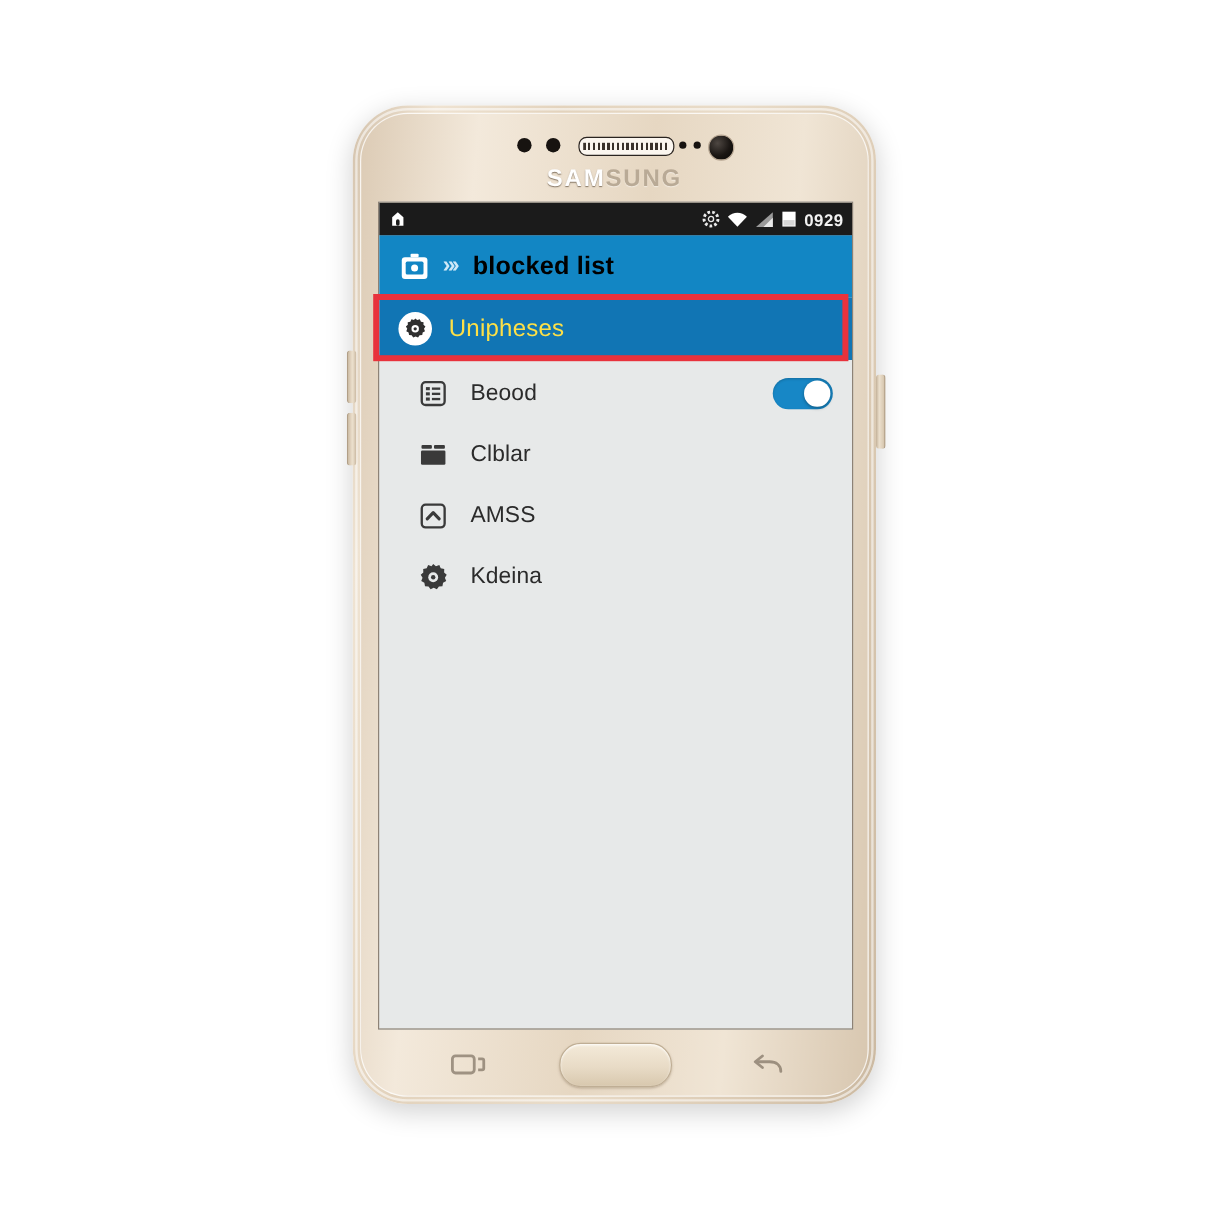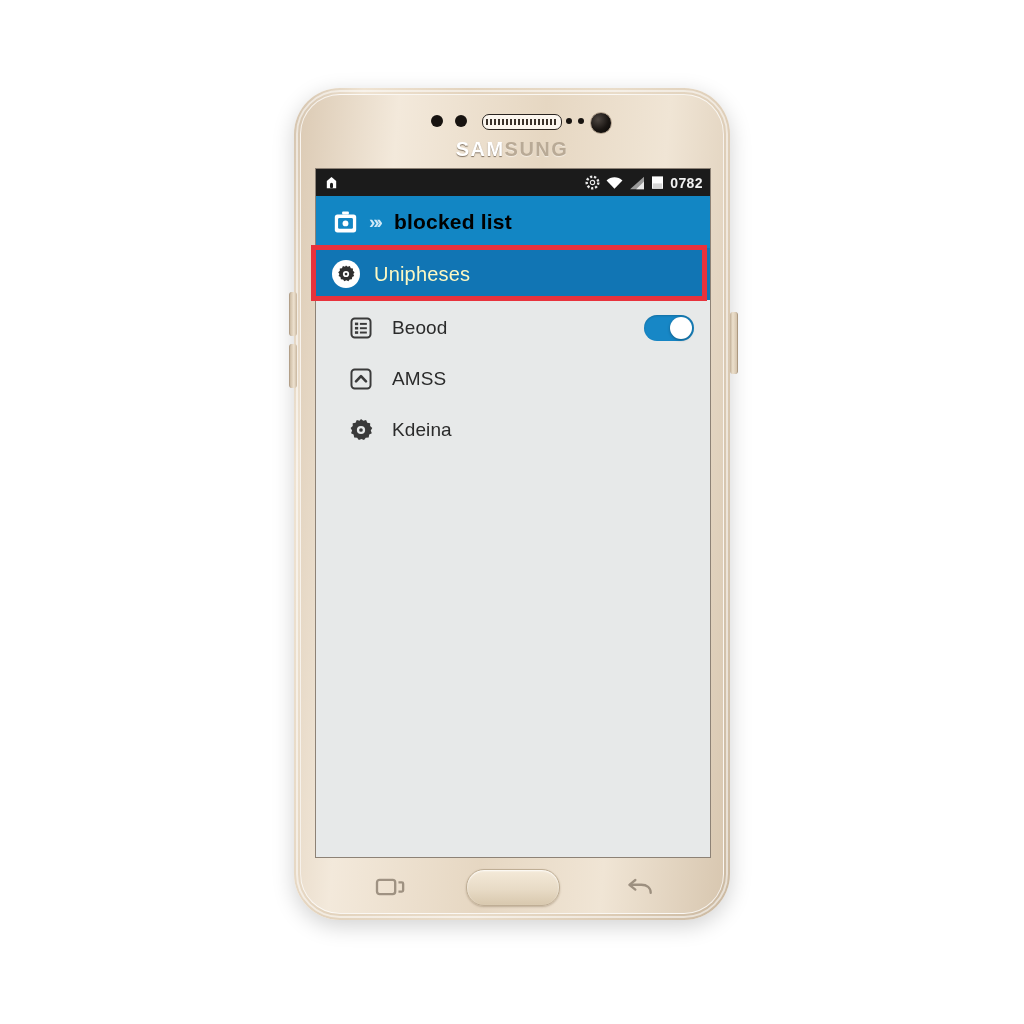--- a/index.html
+++ b/index.html
@@ -191,21 +191,21 @@
   .selected-row {
     height: 52px;
     background: #1175b4;
     display: flex;
     align-items: center;
     padding-left: 16px;
     box-sizing: border-box;
     gap: 14px;
   }
   .selected-label {
-    color: #fef9c3;
+    color: #fde047;
     font-size: 20px;
     letter-spacing: 0.2px;
   }
   .badge-circle {
     width: 28px;
     height: 28px;
     border-radius: 50%;
     background: #ffffff;
     display: flex;
     align-items: center;
@@ -335,21 +335,21 @@
           <path d="M9 13.2 0.6 4.4C3 2.1 5.9 0.9 9 0.9s6 1.2 8.4 3.5z" fill="#ffffff"></path>
         </svg>
         <svg class="ic" width="16" height="14" viewBox="0 0 16 14">
           <path d="M15 0.8v12.4H1z" fill="#9a9a9a"></path>
           <path d="M15 5.4v7.8H7.2z" fill="#e9e9e9"></path>
         </svg>
         <svg class="ic" width="13" height="15" viewBox="0 0 13 15">
           <rect x="1" y="1.4" width="11" height="12.4" fill="#ffffff"></rect>
           <rect x="1.9" y="8.4" width="9.2" height="4.6" fill="#d7d7d7"></rect>
         </svg>
-        <span class="status-time">0782</span>
+        <span class="status-time">0929</span>
       </div>
     </div>
 
     <div class="header-bar">
       <svg width="27" height="27" viewBox="0 0 24 24">
         <rect x="9" y="2.2" width="6" height="2.6" rx="0.8" fill="#ffffff"></rect>
         <rect x="2.5" y="4.8" width="19" height="16" rx="2.4" fill="#ffffff"></rect>
         <rect x="5.4" y="8" width="13.2" height="9.6" rx="1.2" fill="#1286c4"></rect>
         <circle cx="12" cy="12.8" r="2.6" fill="#ffffff"></circle>
       </svg>
@@ -382,20 +382,30 @@
             <rect x="11" y="15.3" width="6.4" height="1.8" fill="#3a3a3a"></rect>
           </svg>
         </span>
         <span class="row-label">Beood</span>
         <span class="toggle">
             <span class="knob"></span>
           </span>
       </div>
 
 
+      <div class="list-row">
+        <span class="row-icon">
+          <svg width="26" height="26" viewBox="0 0 24 24">
+            <rect x="3" y="4.4" width="8" height="3" rx="0.8" fill="#3a3a3a"></rect>
+            <rect x="12.6" y="4.4" width="8.4" height="3" rx="0.8" fill="#3a3a3a"></rect>
+            <rect x="2.6" y="8.6" width="18.8" height="11" rx="1" fill="#3a3a3a"></rect>
+          </svg>
+        </span>
+        <span class="row-label">Clblar</span>
+      </div>
 
       <div class="list-row">
         <span class="row-icon">
           <svg width="26" height="26" viewBox="0 0 24 24">
             <rect x="3.2" y="3.2" width="17.6" height="17.6" rx="3" fill="none" stroke="#3a3a3a" stroke-width="1.8"></rect>
             <path d="M7.4 14.2 12 9.4l4.6 4.8" fill="none" stroke="#3a3a3a" stroke-width="2.4" stroke-linecap="round" stroke-linejoin="round"></path>
           </svg>
         </span>
         <span class="row-label">AMSS</span>
       </div>

